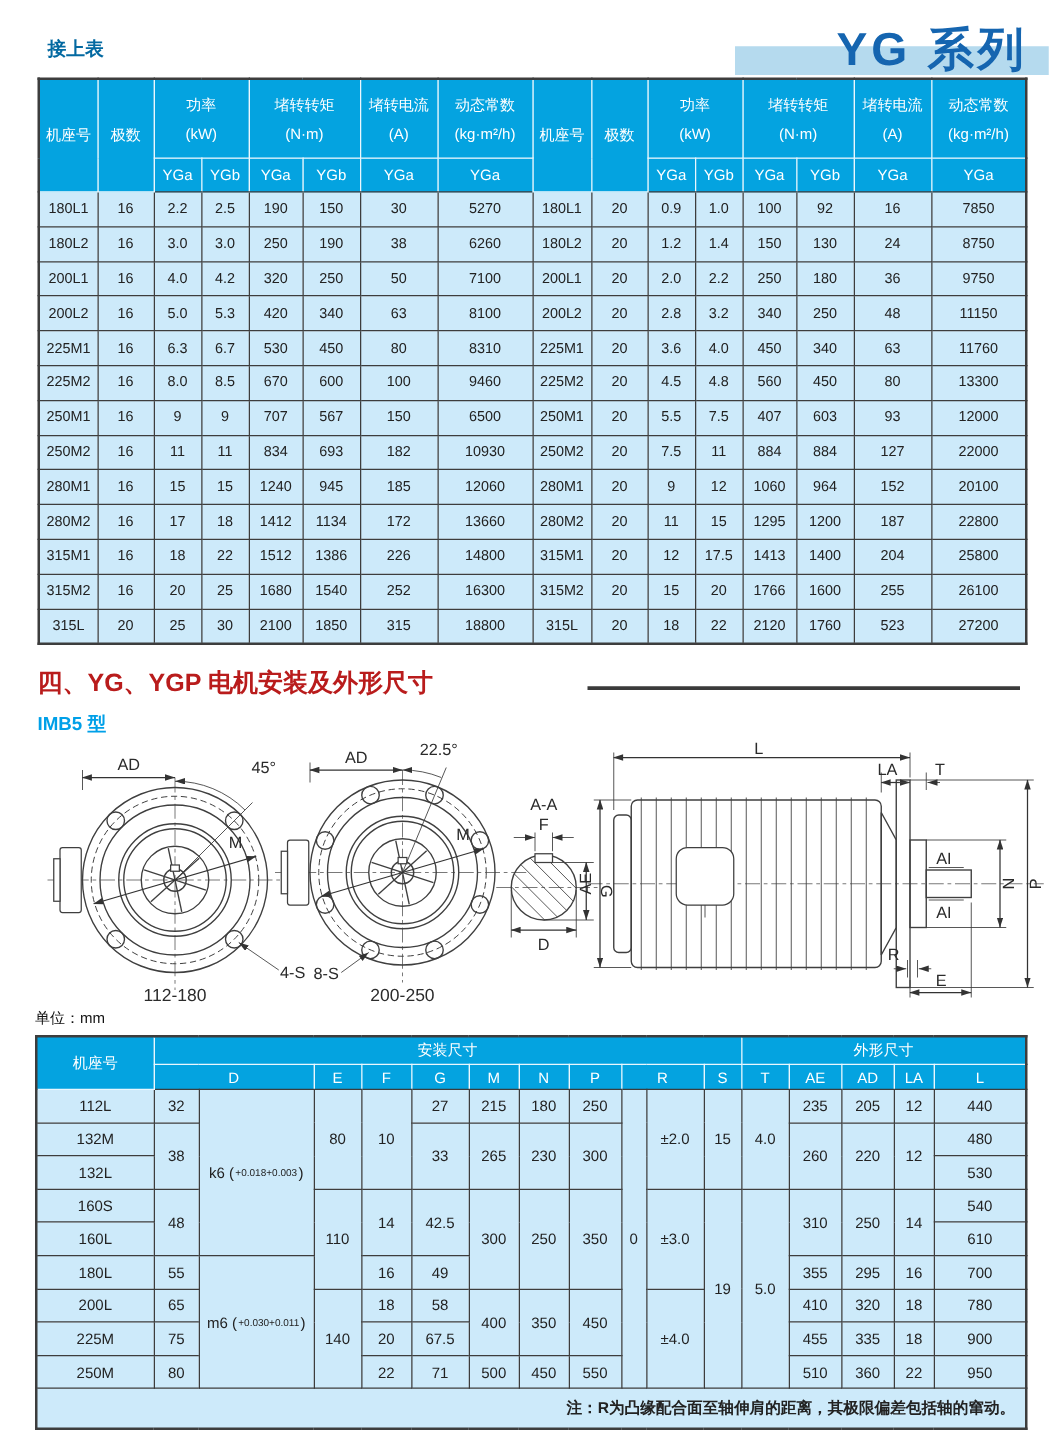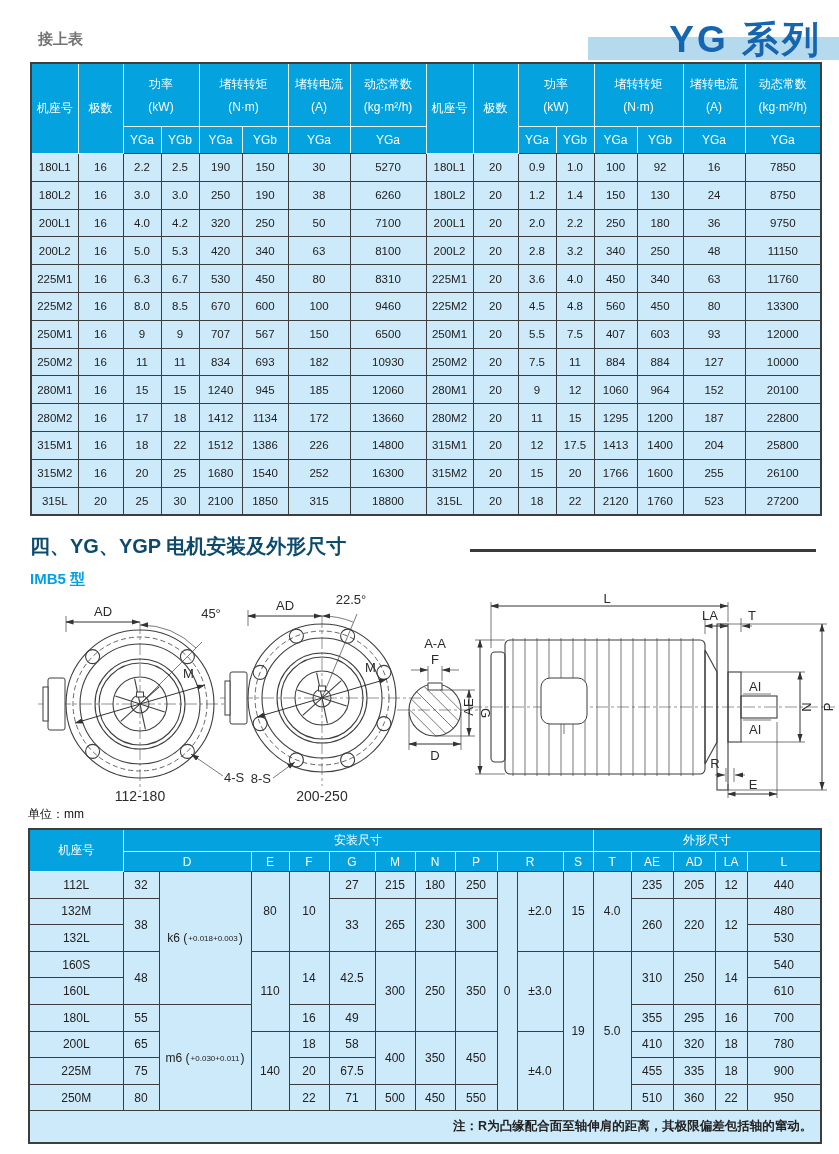--- a/index.html
+++ b/index.html
@@ -10,21 +10,21 @@
   }
   .abs{position:absolute;}
 
   
   .series-bar{left:588px;top:37px;width:251px;height:23px;background:#b5daee;}
   .series-title{
     left:560px;top:18px;width:262px;height:44px;line-height:44px;
     font-size:37px;font-weight:bold;color:#1565b0;text-align:right;
     letter-spacing:3px;z-index:2;
   }
-  .cont-label{left:38px;top:30px;font-size:15px;font-weight:bold;color:#737373;}
+  .cont-label{left:38px;top:30px;font-size:15px;font-weight:bold;color:#0369a1;}
 
   
   table{border-collapse:collapse;table-layout:fixed;}
   th{background:#04a3e0;color:#fff;font-weight:normal;font-size:12px;
      border:1px solid #eaf7fe;padding:0 1px;text-align:center;}
   td{background:#cdeafa;border:1px solid #3d3d3d;text-align:center;
      font-size:11.5px;color:#222;padding:0 2px;}
   thead tr:last-child th{border-bottom:1px solid #3d3d3d;}
 
   .spec{left:30px;top:62px;width:790px;border:2px solid #3d3d3d;}
@@ -37,21 +37,21 @@
   .dim thead tr:first-child th{height:21px;}
   .dim thead tr:last-child th{height:19px;}
   .dim td{height:25.6px;font-size:12px;}
   .dim .note{
     text-align:right;padding:7px 8px;font-weight:bold;font-size:12.5px;height:auto;margin-left:36px;
   }
   .stk{display:inline-flex;flex-direction:row;font-size:8px;line-height:1.15;
        vertical-align:middle;text-align:left;margin:0 1px;}
 
   
-  .section-title{left:30px;top:533px;font-size:20px;font-weight:bold;color:#0c4a6e;}
+  .section-title{left:30px;top:533px;font-size:20px;font-weight:bold;color:#b91c1c;}
   .section-rule{left:470px;top:549px;width:346px;height:3px;background:#3a3a3a;}
   .sub-title{left:30px;top:570px;font-size:15px;font-weight:bold;color:#00a0e8;}
   .unit-label{left:28px;top:806px;font-size:12px;color:#111;}
 
   
   .drawings{left:15px;top:592px;}
   .d-ln{stroke:#3f3f3f;stroke-width:1.1;fill:none;}
   .d-th{stroke:#3f3f3f;stroke-width:0.7;fill:none;}
   .d-dsh{stroke:#3f3f3f;stroke-width:0.8;fill:none;stroke-dasharray:5 3;}
   .d-cl{stroke:#666;stroke-width:0.7;fill:none;stroke-dasharray:12 3 3 3;}
@@ -276,21 +276,21 @@
         <td>693</td>
         <td>182</td>
         <td>10930</td>
         <td>250M2</td>
         <td>20</td>
         <td>7.5</td>
         <td>11</td>
         <td>884</td>
         <td>884</td>
         <td>127</td>
-        <td>10000</td>
+        <td>22000</td>
       </tr>
       <tr>
         <td>280M1</td>
         <td>16</td>
         <td>15</td>
         <td>15</td>
         <td>1240</td>
         <td>945</td>
         <td>185</td>
         <td>12060</td>

